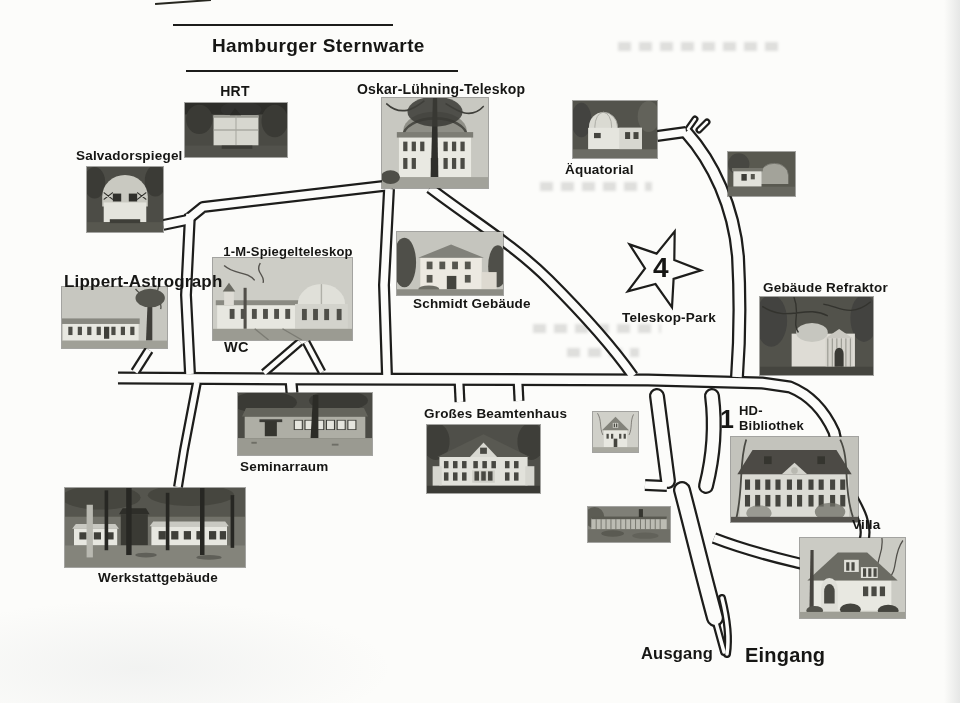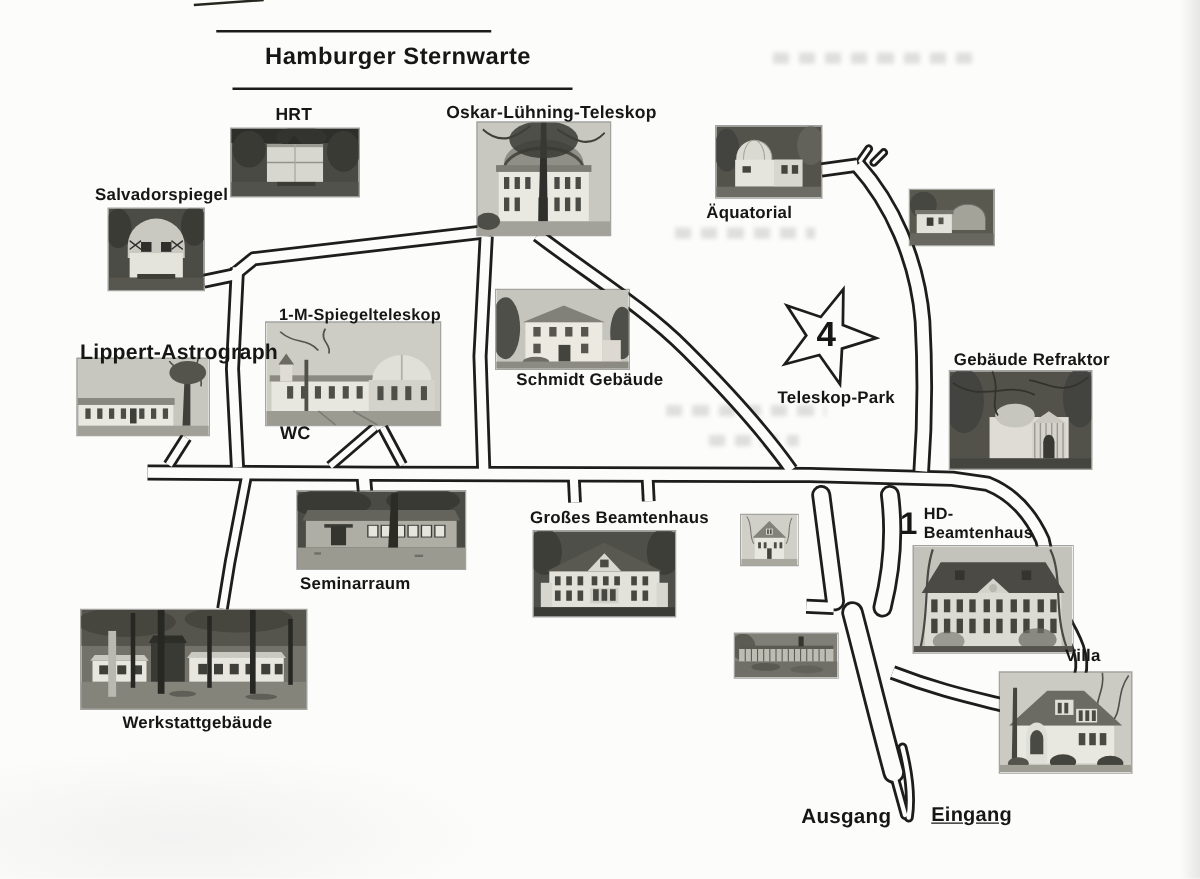--- a/index.html
+++ b/index.html
@@ -52,21 +52,21 @@
   #lb-refraktor{left:763px;top:280px;font-size:13.5px;}
   #lb-teleskoppark{left:622px;top:310px;font-size:13.5px;}
   #mk-teleskoppark{left:645px;top:252px;width:32px;text-align:center;font-size:28px;}
   #lb-beamtenhaus{left:424px;top:406px;font-size:13.5px;}
   #lb-seminarraum{left:240px;top:459px;font-size:13.5px;}
   #mk-bibliothek{left:720px;top:405px;font-size:25px;}
   #lb-bibliothek{left:739px;top:403px;font-size:13px;line-height:15px;white-space:pre-line;}
   #lb-villa{left:852px;top:517px;font-size:13.5px;}
   #lb-werkstatt{left:98px;top:570px;font-size:13.5px;}
   #lb-ausgang{left:641px;top:644px;font-size:16.5px;}
-  #lb-eingang{left:745px;top:644px;font-size:16px;text-decoration:underline;}
+  #lb-eingang{left:745px;top:644px;font-size:20px;}
   
   #smudge-1{left:540px;top:182px;width:112px;}
   #smudge-2{left:533px;top:324px;width:128px;}
   #smudge-3{left:567px;top:348px;width:72px;}
   #smudge-4{left:618px;top:42px;width:160px;}
   #smudge-5{left:836px;top:599px;width:58px;}
 </style>
 </head>
 <body>
 
@@ -524,19 +524,19 @@
   <div class="lbl" id="lb-wc">WC</div>
   <div class="lbl" id="lb-schmidt">Schmidt Gebäude</div>
   <div class="lbl" id="lb-lippert">Lippert-Astrograph</div>
   <div class="lbl" id="lb-refraktor">Gebäude Refraktor</div>
   <div class="lbl" id="lb-teleskoppark">Teleskop-Park</div>
   <div class="lbl" id="mk-teleskoppark">4</div>
   <div class="lbl" id="lb-beamtenhaus">Großes Beamtenhaus</div>
   <div class="lbl" id="lb-seminarraum">Seminarraum</div>
   <div class="lbl" id="mk-bibliothek">1</div>
   <div class="lbl" id="lb-bibliothek">HD-
-Beamtenhaus</div>
+Bibliothek</div>
   <div class="lbl" id="lb-villa">Villa</div>
   <div class="lbl" id="lb-werkstatt">Werkstattgebäude</div>
   <div class="lbl" id="lb-ausgang">Ausgang</div>
   <div class="lbl" id="lb-eingang">Eingang</div>
 
 </div>
 
 </body></html>

